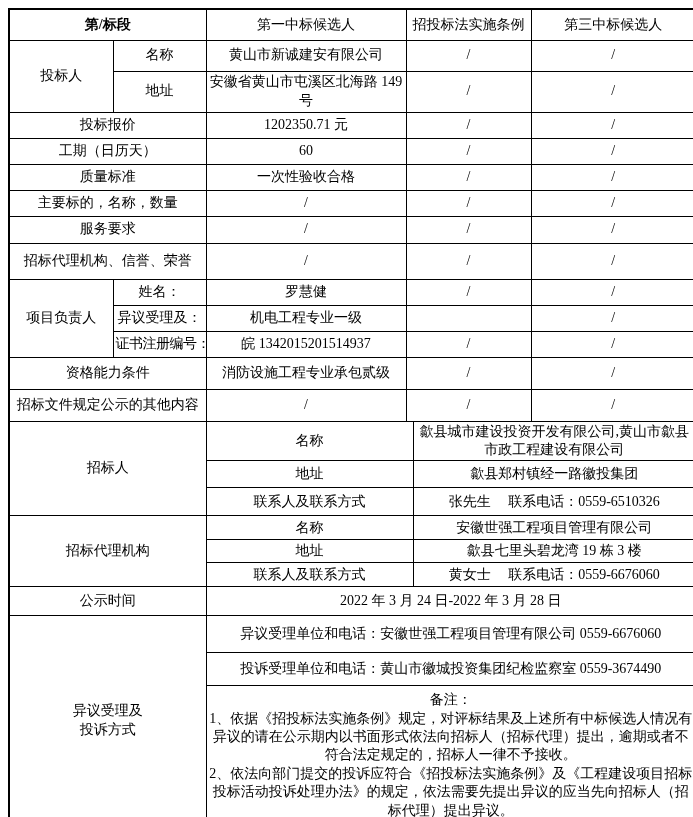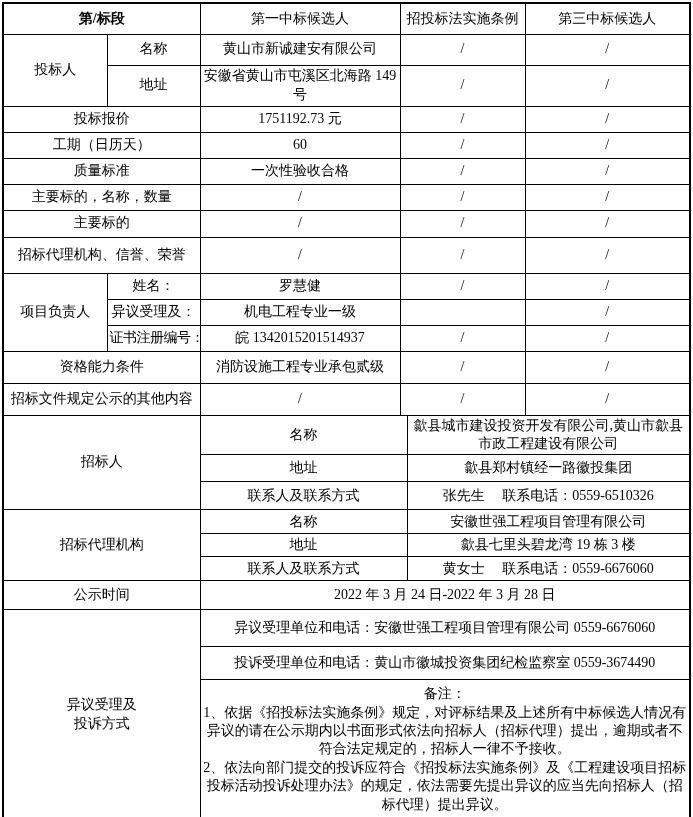--- a/index.html
+++ b/index.html
@@ -6,21 +6,21 @@
     margin: 0;
     padding: 0;
     background: #ffffff;
     font-family: "Liberation Serif", serif;
     color: #000000;
   }
   .page {
     width: 693px;
     height: 817px;
     box-sizing: border-box;
-    padding: 2px;
+    padding: 8px;
     background: #ffffff;
     overflow: hidden;
   }
   table.notice {
     border-collapse: collapse;
     table-layout: fixed;
     width: 689px;
     border: 2px solid #000000;
   }
   table.notice td {
@@ -72,21 +72,21 @@
 
     <tr style="height:41px">
       <td>地址</td>
       <td>安徽省黄山市屯溪区北海路 149 号</td>
       <td colspan="2">/</td>
       <td>/</td>
     </tr>
 
     <tr style="height:26px">
       <td colspan="2">投标报价</td>
-      <td>1751192.73 元</td>
+      <td>1202350.71 元</td>
       <td colspan="2">/</td>
       <td>/</td>
     </tr>
 
     <tr style="height:26px">
       <td colspan="2">工期（日历天）</td>
       <td>60</td>
       <td colspan="2">/</td>
       <td>/</td>
     </tr>
@@ -99,21 +99,21 @@
     </tr>
 
     <tr style="height:26px">
       <td colspan="2">主要标的，名称，数量</td>
       <td>/</td>
       <td colspan="2">/</td>
       <td>/</td>
     </tr>
 
     <tr style="height:27px">
-      <td colspan="2">主要标的</td>
+      <td colspan="2">服务要求</td>
       <td>/</td>
       <td colspan="2">/</td>
       <td>/</td>
     </tr>
 
     <tr style="height:36px">
       <td colspan="2">招标代理机构、信誉、荣誉</td>
       <td>/</td>
       <td colspan="2">/</td>
       <td>/</td>

